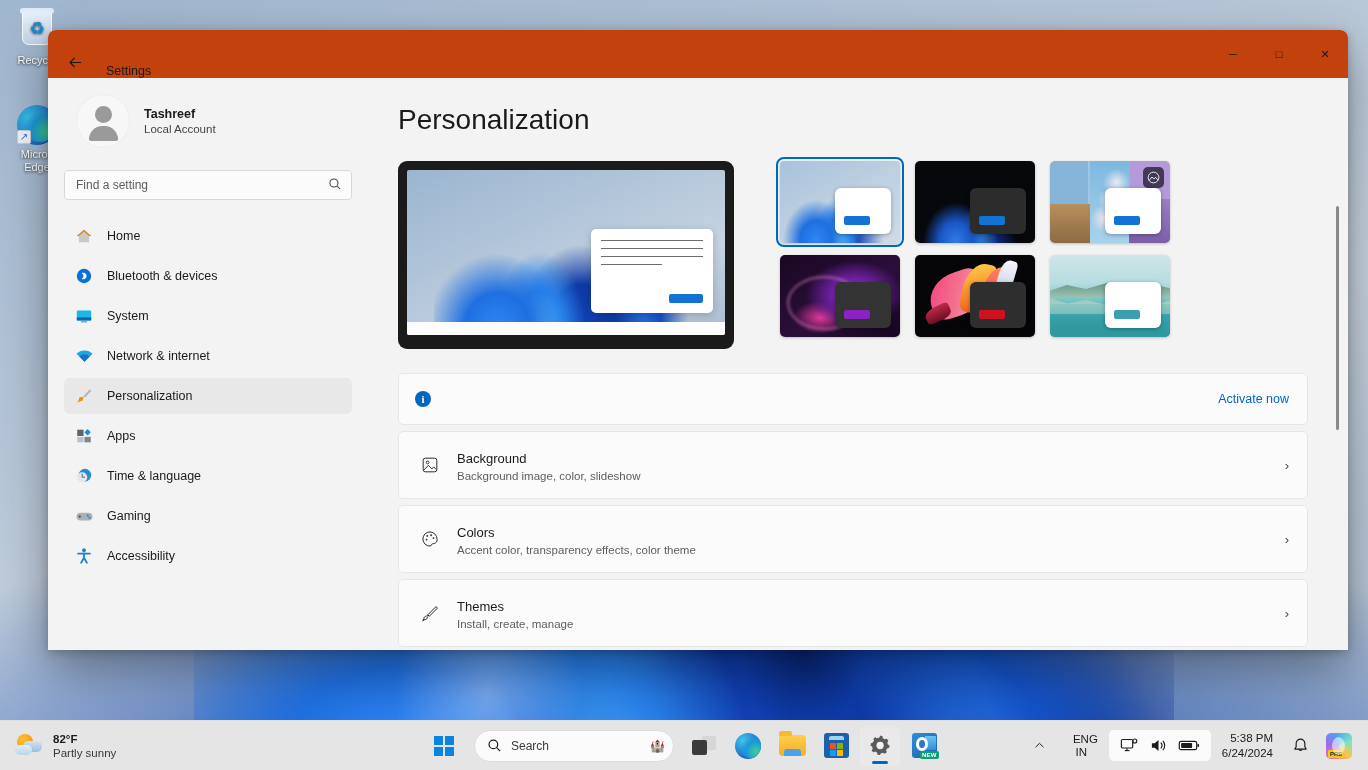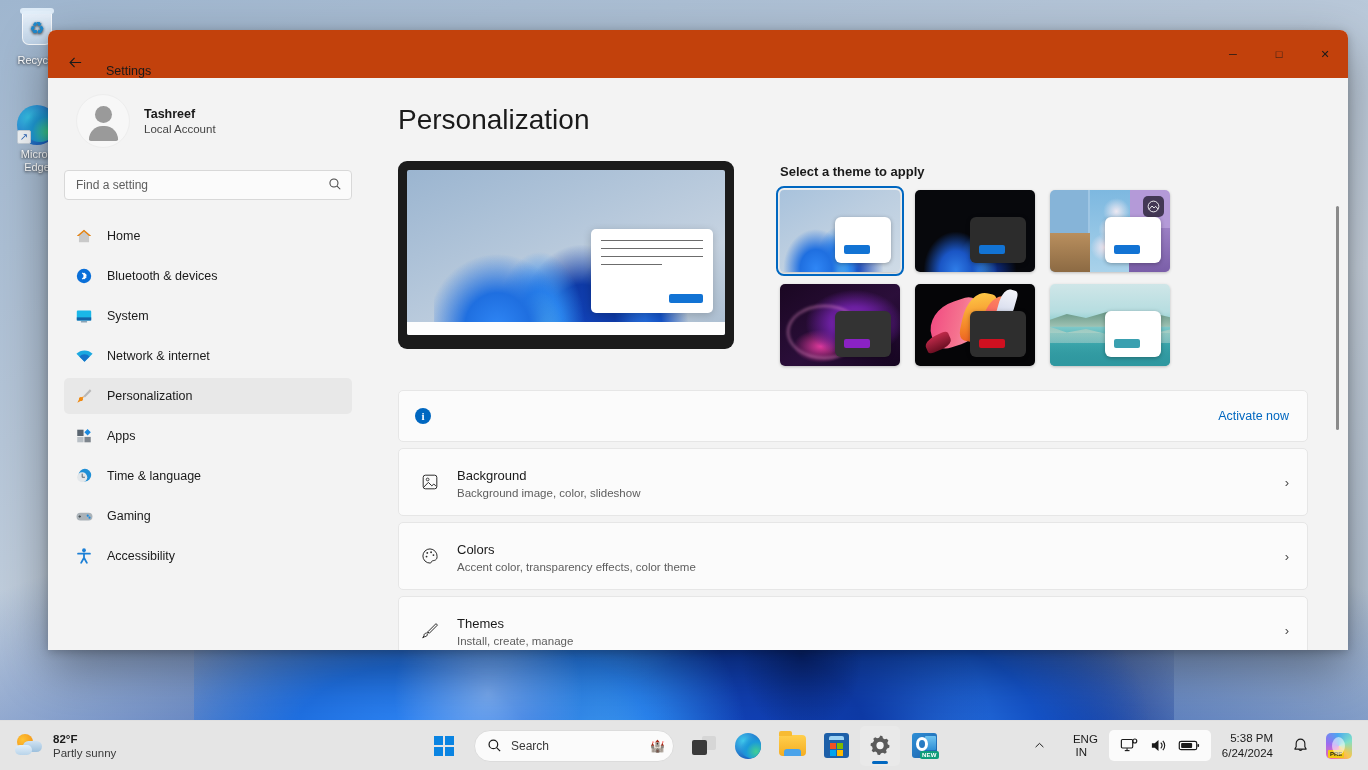--- a/index.html
+++ b/index.html
@@ -568,21 +568,20 @@
                   <div class="ln"></div>
                   <div class="ln"></div>
                   <div class="ln"></div>
                 <div class="btn"></div>
               </div>
               <div class="taskbar-strip"></div>
             </div>
           </div>
 
           <div class="theme-col">
-            <div class="theme-head">Select a theme to apply</div>
             <div class="theme-grid">
 
               <div class="theme-tile sel">
                 <div class="t-art" style="background:linear-gradient(150deg,#a8c2dc 0%,#bccee0 45%,#cfdbe6 100%);">
                   <div style="position:absolute;inset:0;background:
                     radial-gradient(ellipse 44% 78% at 30% 96%, #2f86f5 0%, #1f6fe0 30%, rgba(31,111,224,0) 62%),
                     radial-gradient(ellipse 30% 86% at 48% 100%, #6fd3f7 0%, #2b86ee 34%, rgba(43,134,238,0) 64%),
                     radial-gradient(ellipse 36% 84% at 64% 98%, #1242b8 0%, rgba(18,66,184,0) 62%);"></div>
                 </div>
                 <div class="t-win" style="background:#fff;">

